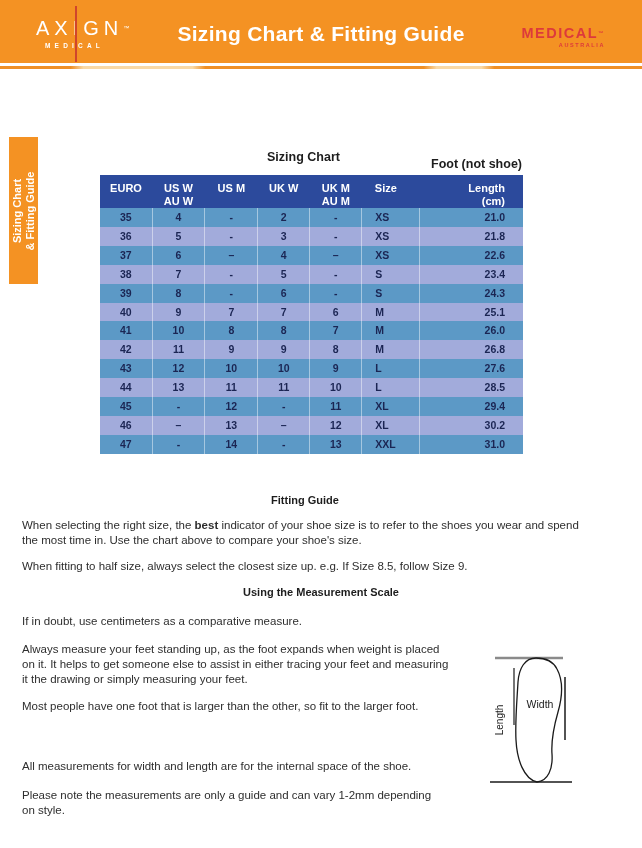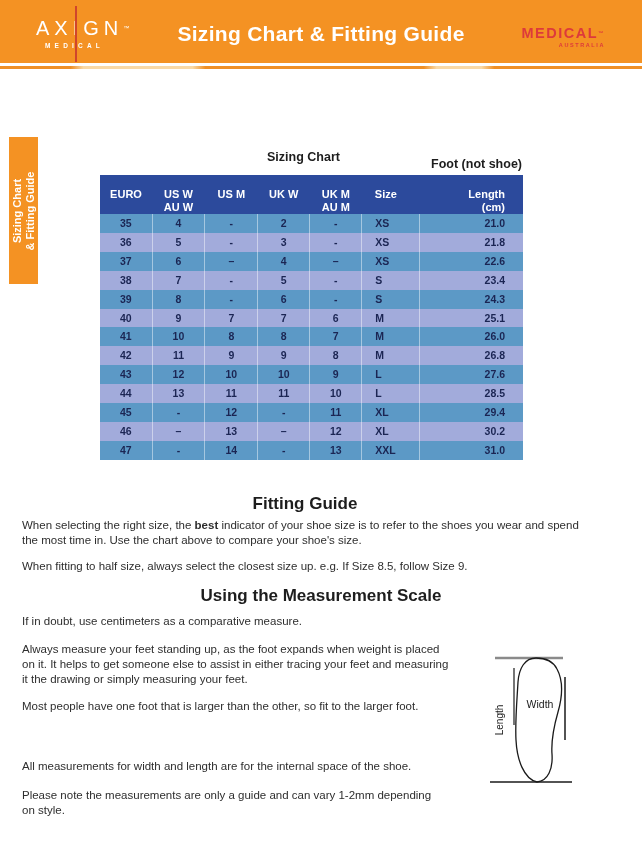--- a/index.html
+++ b/index.html
@@ -40,37 +40,37 @@
   }
   
   .chart-title { position:absolute; left:92px; top:150px; width:423px; text-align:center;
     font-size:12.5px; font-weight:700; color:#1d1d1d; }
   .foot-note { position:absolute; right:120px; top:157px;
     font-size:12.5px; font-weight:700; color:#1d1d1d; }
   table.sizing { position:absolute; left:100px; top:175px; width:423px;
     border-collapse:collapse; table-layout:fixed; }
   table.sizing th {
     background:#2C4A9C; color:#ffffff; font-size:11px; font-weight:700;
-    height:33px; vertical-align:top; padding-top:13px; line-height:13px; text-align:center;
+    height:33px; vertical-align:top; padding-top:7px; line-height:13px; text-align:center;
   }
   table.sizing td {
     height:18.9px; font-size:10.5px; font-weight:700; color:#1B2553;
     text-align:center; line-height:18.9px; padding:0;
     border-right:1px solid rgba(255,255,255,0.45);
   }
   table.sizing td:last-child { border-right:none; }
   table.sizing tr:nth-child(odd) td { background:#5C99C6; }
   table.sizing tr:nth-child(even) td { background:#A2ABDB; }
   .col-euro{width:12.3%}.col-usw{width:12.5%}.col-usm{width:12.5%}
   .col-ukw{width:12.3%}.col-ukm{width:12.3%}.col-size{width:13.7%}.col-len{width:24.4%}
   table.sizing th.col-size, table.sizing td:nth-child(6) { text-align:left; padding-left:13px; }
   table.sizing th.col-len, table.sizing td:nth-child(7) { text-align:right; padding-right:18px; }
   
   .sec-heading { position:absolute; left:0; right:32px; text-align:center;
-    font-size:17px; font-weight:700; color:#1d1d1d; }
+    font-size:11px; font-weight:700; color:#1d1d1d; }
   .h-fitting { top:494px; }
   .h-using { top:586px;padding-left:32px; }
   .para { position:absolute; left:22px; font-size:11.5px; line-height:14.5px; color:#2e2e2e; }
   .p1 { top:518px; width:604px; }
   .p2 { top:559px; width:604px; }
   .p3 { top:614px; width:604px; }
   .p4 { top:642px; width:480px; line-height:15px; }
   .p5 { top:699px; width:500px; }
   .p6 { top:759px; width:520px; }
   .p7 { top:788px; width:540px; }

